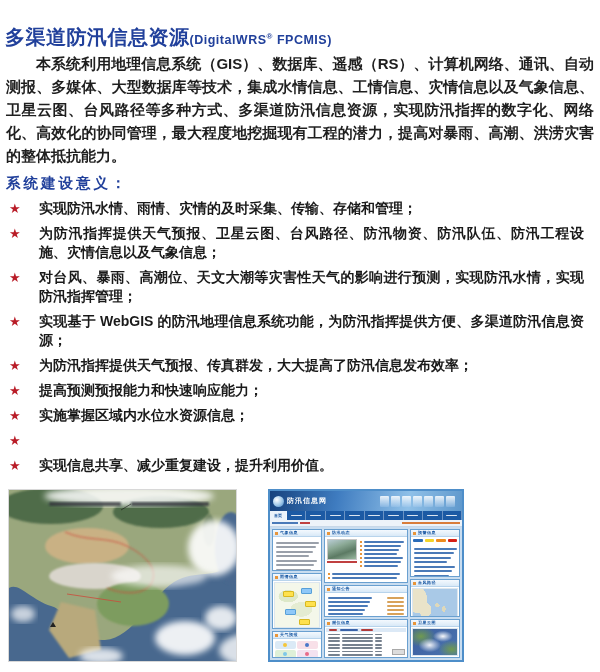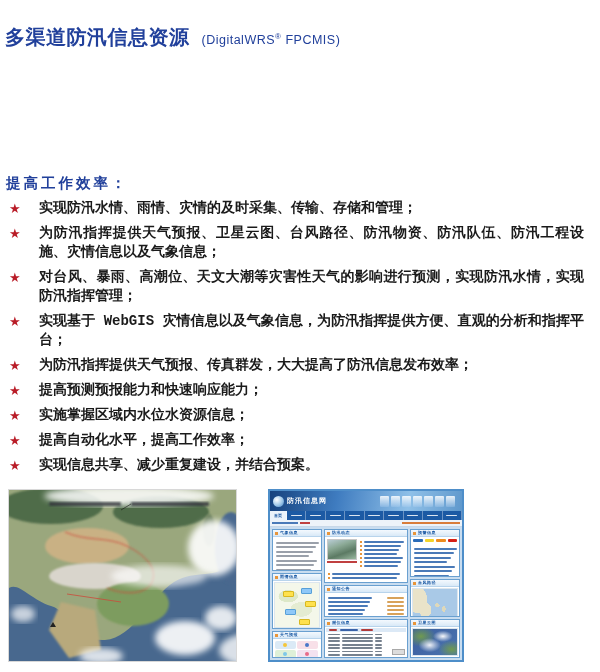--- a/index.html
+++ b/index.html
@@ -2,30 +2,30 @@
 <html><head>
 <meta charset="utf-8">
 <style>
   html,body{margin:0;padding:0;background:#fff;}
   .canvas{position:relative;width:600px;height:672px;background:#ffffff;overflow:hidden;
           font-family:"Liberation Sans","DejaVu Sans",sans-serif;color:#1d1d1d;}
 
   
   .doc-title{position:absolute;left:5px;top:24px;margin:0;font-size:20px;font-weight:bold;
              color:#21409b;letter-spacing:.5px;white-space:nowrap;}
-  .doc-title .latin{font-size:12.5px;font-weight:normal;margin-left:12px;}
+  .doc-title .latin{font-size:12.5px;font-weight:bold;margin-left:0;}
   .doc-title sup{font-size:8px;}
   .intro{position:absolute;left:6px;right:6px;top:52px;margin:0;font-size:15px;line-height:23px;
          font-weight:600;color:#1f1f1f;text-align:justify;text-indent:2em;}
   .sec-head{position:absolute;left:6px;top:174px;margin:0;font-size:14.5px;font-weight:bold;
             color:#21409b;letter-spacing:3px;}
   .benefits{position:absolute;left:6px;top:199px;width:578px;margin:0;padding:0;list-style:none;}
   .benefits li{display:flex;margin-bottom:6px;font-size:14px;line-height:19px;font-weight:600;color:#1a1a1a;}
   .benefits .star{flex:none;width:30px;padding-left:3px;color:#b91c27;font-size:13px;line-height:19px;}
-  .benefits .btxt{text-align:justify;font-family:Liberation Mono, monospace;}
+  .benefits .btxt{text-align:justify;}
 
   
   .satfig{position:absolute;left:8px;top:489px;width:229px;height:173px;border:1px solid #d8d8d8;box-sizing:border-box;}
   .satfig svg{display:block;}
 
   .portal{position:absolute;left:268px;top:489px;width:196px;height:173px;box-sizing:border-box;
           border:2px solid #4e8ec9;background:#c9ddf0;overflow:hidden;}
   .phead{position:absolute;left:0;top:0;width:192px;height:20px;
          background:linear-gradient(100deg,#16427e 0%,#3f7cc0 35%,#8fc0e8 72%,#5f98cc 100%);
          display:flex;align-items:center;gap:3px;padding:0 3px;box-sizing:border-box;}
@@ -110,59 +110,59 @@
 </style>
 </head>
 <body>
 
 <div class="canvas">
 
   <h1 class="doc-title">
     <span>多渠道防汛信息资源</span><span class="latin"><span>(DigitalWRS</span><sup>®</sup><span> FPCMIS)</span></span>
   </h1>
 
-
-  <h2 class="sec-head">提高工作效率：</h2>
+  <p class="intro">本系统利用地理信息系统（GIS）、数据库、遥感（RS）、计算机网络、通讯、自动测报、多媒体、大型数据库等技术，集成水情信息、工情信息、灾情信息以及气象信息、卫星云图、台风路径等多种方式、多渠道防汛信息资源，实现防汛指挥的数字化、网络化、高效化的协同管理，最大程度地挖掘现有工程的潜力，提高对暴雨、高潮、洪涝灾害的整体抵抗能力。</p>
+
+  <h2 class="sec-head">系统建设意义：</h2>
 
   <ul class="benefits">
     <li>
         <span class="star">★</span>
         <span class="btxt">实现防汛水情、雨情、灾情的及时采集、传输、存储和管理；</span>
       </li>
     <li>
         <span class="star">★</span>
         <span class="btxt">为防汛指挥提供天气预报、卫星云图、台风路径、防汛物资、防汛队伍、防汛工程设施、灾情信息以及气象信息；</span>
       </li>
     <li>
         <span class="star">★</span>
         <span class="btxt">对台风、暴雨、高潮位、天文大潮等灾害性天气的影响进行预测，实现防汛水情，实现防汛指挥管理；</span>
       </li>
     <li>
         <span class="star">★</span>
-        <span class="btxt">实现基于 WebGIS 灾情信息以及气象信息，为防汛指挥提供方便、直观的分析和指挥平台；</span>
+        <span class="btxt">实现基于 WebGIS 的防汛地理信息系统功能，为防汛指挥提供方便、多渠道防汛信息资源；</span>
       </li>
     <li>
         <span class="star">★</span>
         <span class="btxt">为防汛指挥提供天气预报、传真群发，大大提高了防汛信息发布效率；</span>
       </li>
     <li>
         <span class="star">★</span>
         <span class="btxt">提高预测预报能力和快速响应能力；</span>
       </li>
     <li>
         <span class="star">★</span>
         <span class="btxt">实施掌握区域内水位水资源信息；</span>
       </li>
     <li>
         <span class="star">★</span>
-        <span class="btxt">提高自动化水平，提高工作效率；</span>
-      </li>
-    <li>
-        <span class="star">★</span>
-        <span class="btxt">实现信息共享、减少重复建设，并结合预案。</span>
+      </li>
+    <li>
+        <span class="star">★</span>
+        <span class="btxt">实现信息共享、减少重复建设，提升利用价值。</span>
       </li>
   </ul>
 
   <div class="satfig">
     <svg width="227" height="171" viewBox="0 0 227 171">
       <defs>
         <filter id="bl">
             <feGaussianBlur stdDeviation="3"></feGaussianBlur>
           </filter>
         <filter id="bl2">

